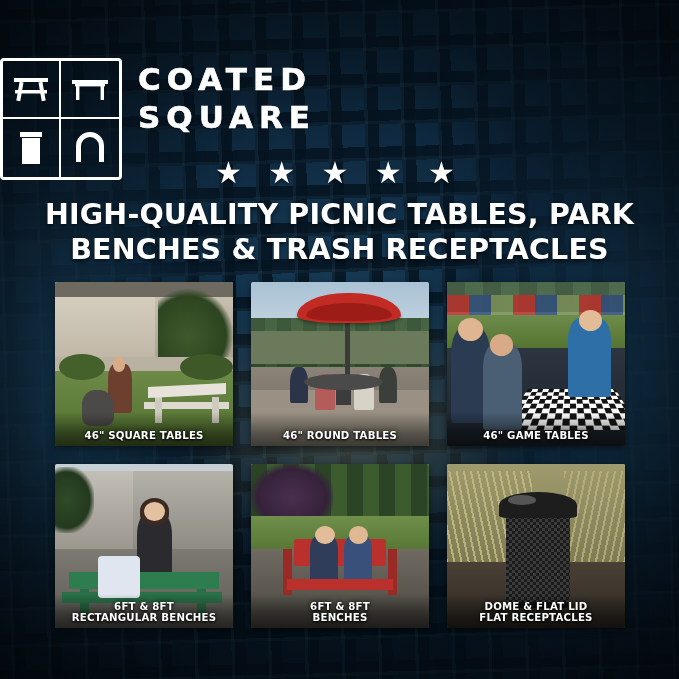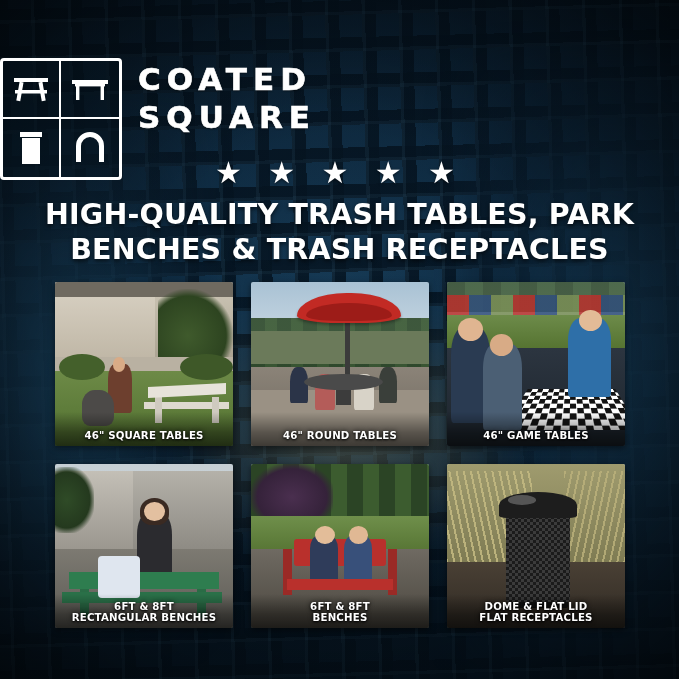--- a/index.html
+++ b/index.html
@@ -311,21 +311,21 @@
       </div>
       <div class="logo-words">
         <div class="logo-word">COATED</div>
         <div class="logo-word">SQUARE</div>
       </div>
     </div>
 
     <div class="stars">★ ★ ★ ★ ★</div>
 
     <div class="headline">
-      <div>HIGH-QUALITY TRASH TABLES, PARK</div>
+      <div>HIGH-QUALITY PICNIC TABLES, PARK</div>
       <div>BENCHES &amp; TRASH RECEPTACLES</div>
     </div>
 
     <div class="grid">
 
       <div class="tile">
         <div class="scene">
           <div class="layer t1-sky"></div>
           <div class="layer t1-bldg"></div>
           <div class="layer t1-bldg2"></div>

